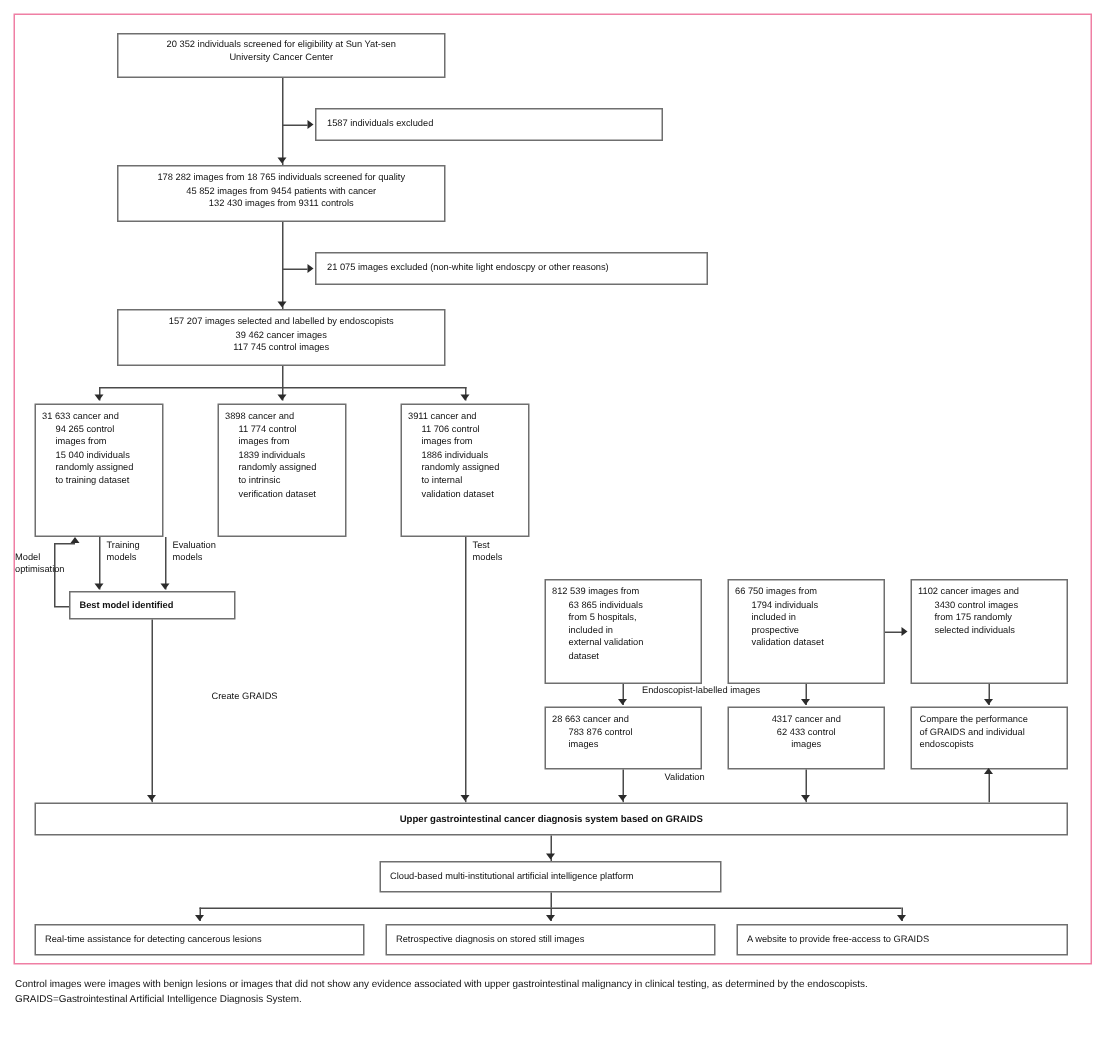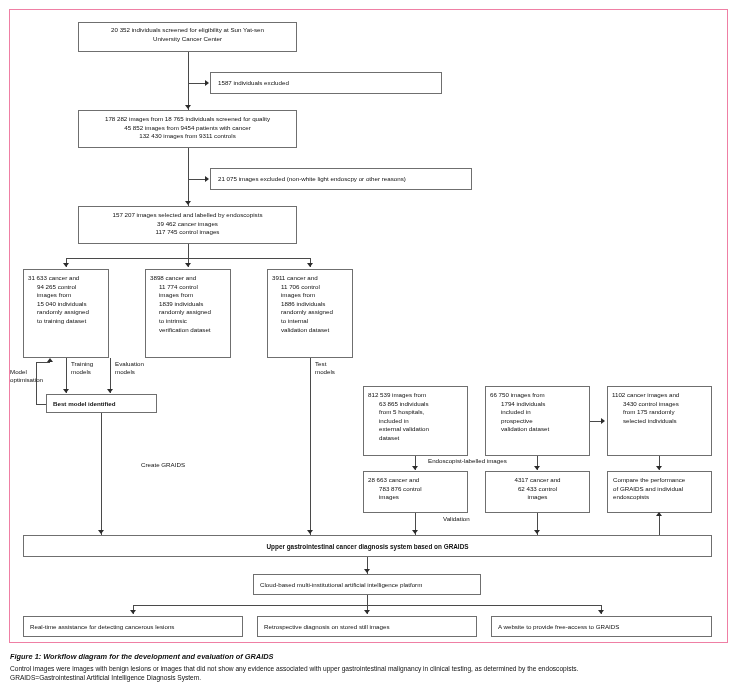--- a/index.html
+++ b/index.html
@@ -258,18 +258,17 @@
     <span class="t" style="padding-top:6px;padding-left:6px;">Real-time assistance for detecting cancerous lesions</span>
   </div>
   <div class="box" style="left:257px;top:616px;width:220px;height:21px;">
     <span class="t" style="padding-top:6px;padding-left:6px;">Retrospective diagnosis on stored still images</span>
   </div>
   <div class="box" style="left:491px;top:616px;width:221px;height:21px;">
     <span class="t" style="padding-top:6px;padding-left:6px;">A website to provide free-access to GRAIDS</span>
   </div>
 
   <div id="cap">
-    <div class="ttl">Figure 1: Workflow diagram for the development and evaluation of GRAIDS</div>
     <div class="ln">Control images were images with benign lesions or images that did not show any evidence associated with upper gastrointestinal malignancy in clinical testing, as determined by the endoscopists.</div>
     <div class="ln">GRAIDS=Gastrointestinal Artificial Intelligence Diagnosis System.</div>
   </div>
 
 </div>
 
 </body></html>

